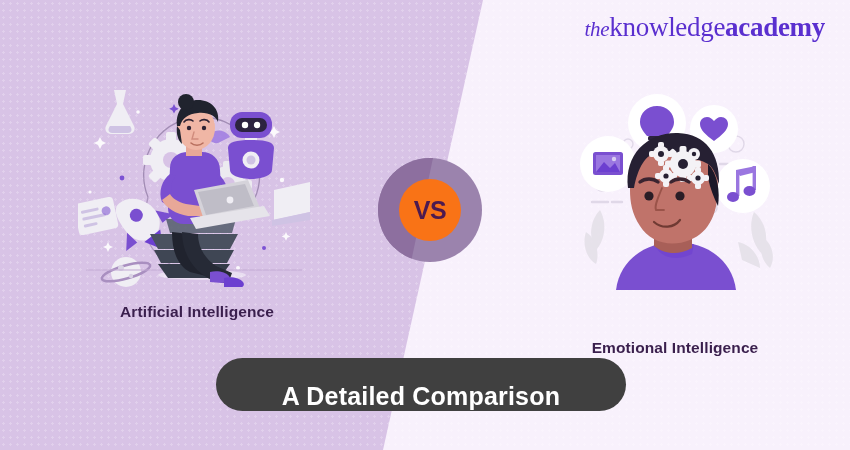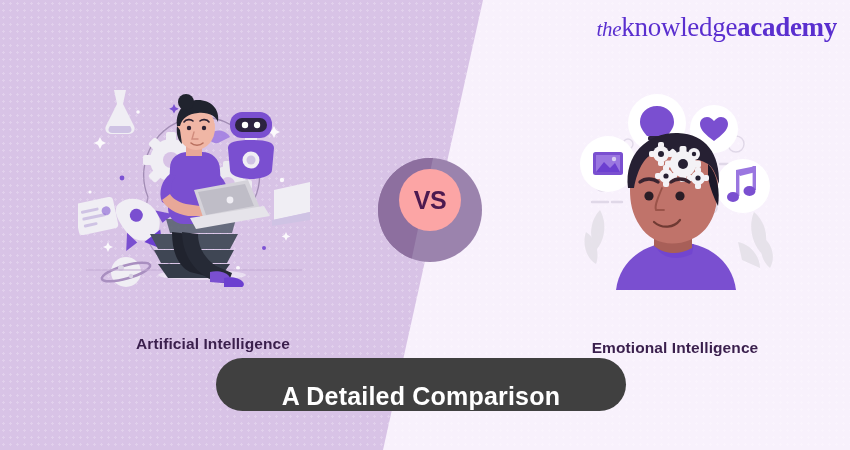--- a/index.html
+++ b/index.html
@@ -19,52 +19,52 @@
   }
   .bg-dots{
     position:absolute;inset:0;
     background-image:radial-gradient(rgba(255,255,255,.40) 1px, transparent 1.1px);
     background-size:7px 7px;
     opacity:.55;
   }
 
   
   .logo{
-    position:absolute;top:14px;right:13px;
+    position:absolute;top:14px;right:25px;
     font-family:"Liberation Serif", serif;
     font-size:27px;letter-spacing:-.3px;white-space:nowrap;
     color:#5a2fcf;line-height:1;
   }
   .logo .w1{font-style:italic;font-size:21px;}
   .logo .w2{font-style:normal;font-weight:400;}
   .logo .w3{font-style:normal;font-weight:700;}
 
   
   .caption{
     position:absolute;text-align:center;
     font-size:15.5px;font-weight:700;color:#3a1f4d;
     letter-spacing:.1px;
   }
-  .cap-left{left:68px;top:303px;width:290px;margin-top:32px;}
+  .cap-left{left:52px;top:303px;width:290px;}
   .cap-right{left:530px;top:303px;width:290px;margin-top:36px;}
 
   
   .vs-wrap{position:absolute;left:378px;top:158px;width:104px;height:104px;}
   .vs-ring{
     position:absolute;inset:0;border-radius:50%;
     background:#9b83ad;
   }
   .vs-ring-shade{
     position:absolute;inset:0;border-radius:50%;
     background:#8d6f9f;
     clip-path:polygon(0 0, 55px 0, 33px 104px, 0 104px);
   }
   .vs-inner{
-    position:absolute;left:21px;top:11px;width:62px;height:62px;
-    border-radius:50%;background:#fca5a5;
+    position:absolute;left:21px;top:21px;width:62px;height:62px;
+    border-radius:50%;background:#f97316;
     display:flex;align-items:center;justify-content:center;
   }
   .vs-text{
     font-size:25px;font-weight:700;color:#4c1a50;letter-spacing:-.5px;
   }
 
   
   .pill{
     position:absolute;left:216px;top:358px;width:410px;height:53px;
     background:#404040;border-radius:27px;

